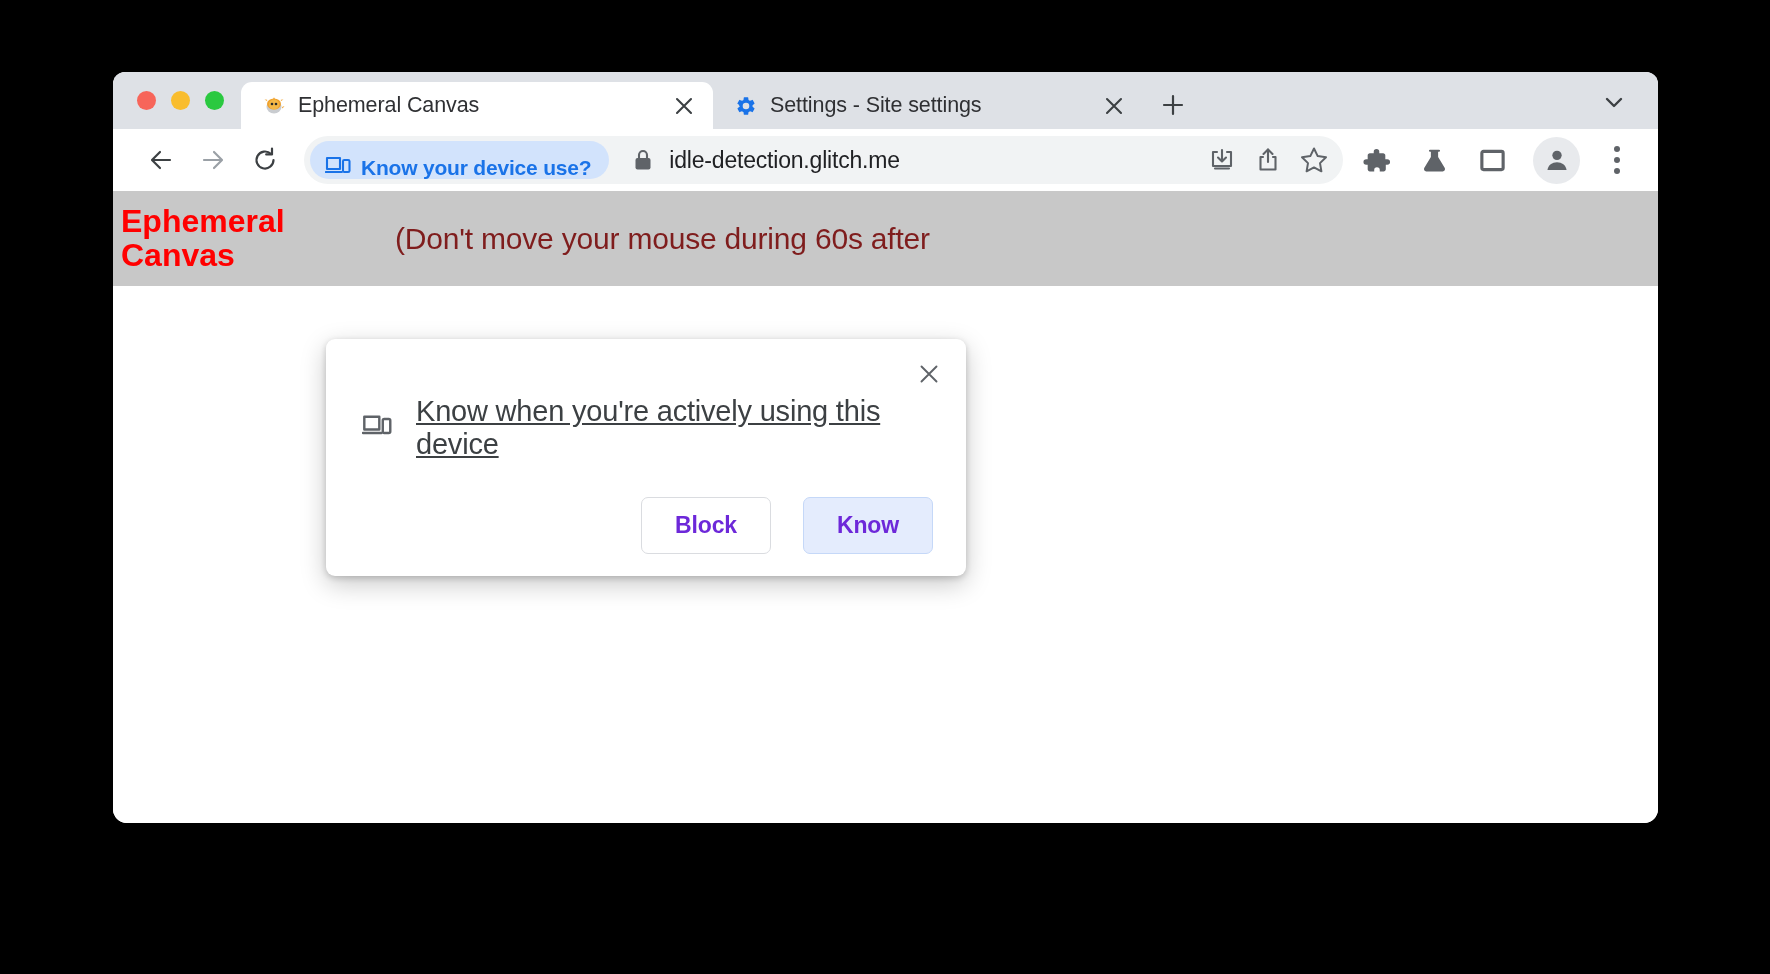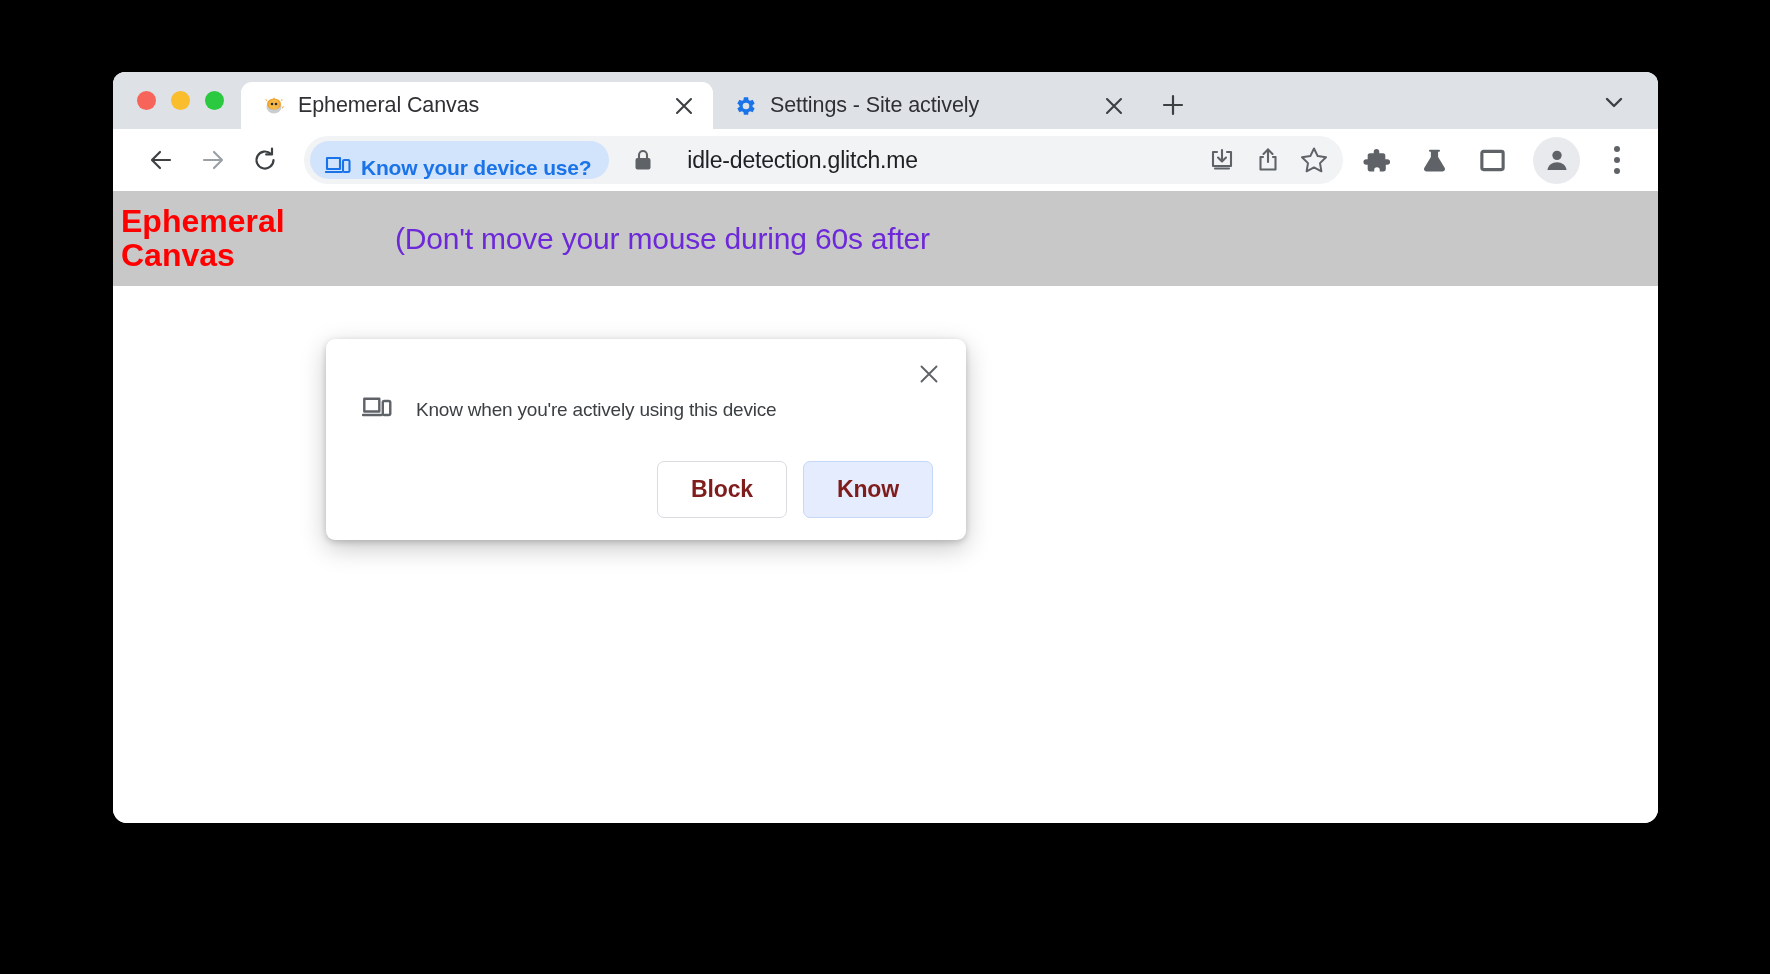--- a/index.html
+++ b/index.html
@@ -156,21 +156,21 @@
     margin-left: 17px;
     flex: 0 0 auto;
   }
 
   .omnibox-url {
     font-size: 23px;
     color: #202124;
     white-space: nowrap;
     overflow: hidden;
     text-overflow: ellipsis;
-    margin-left: 27px;
+    margin-left: 9px;
     flex: 1 1 auto;
     letter-spacing: -0.2px;
   }
 
   .omnibox-icon {
     width: 46px; height: 46px;
     display: flex; align-items: center; justify-content: center;
     flex: 0 0 auto;
     border-radius: 50%;
   }
@@ -227,21 +227,21 @@
     font-size: 32px;
     line-height: 1.06;
     width: 282px;
     padding-left: 8px;
     flex: 0 0 auto;
     font-family: "Liberation Sans", sans-serif;
   }
 
   #page-subtext {
     font-size: 30px;
-    color: #6d28d9;
+    color: #7f1d1d;
     white-space: nowrap;
     flex: 1 1 auto;
     letter-spacing: -0.2px;
   }
 
   
   #permission-dialog {
     position: absolute;
     left: 213px;
     top: 148px;
@@ -270,45 +270,47 @@
     letter-spacing: -0.2px;
   }
 
   #dialog-permission-row {
     display: flex;
     align-items: center;
     gap: 24px;
     padding: 30px 33px 0 36px;
   }
   #dialog-permission-label {
-    font-size: 19px;
+    font-size: 29px;
     color: #3c4043;
     letter-spacing: -0.2px;
+    text-decoration: underline;
   }
 
   #dialog-actions {
     display: flex;
     justify-content: flex-end;
     gap: 16px;
     padding: 36px 33px 0 0;
   }
 
   .dialog-btn {
     min-width: 130px;
     height: 57px;
     border-radius: 7px;
     font-size: 23px;
     font-weight: bold;
     font-family: "Liberation Sans", sans-serif;
-    color: #7f1d1d;
+    color: #6d28d9;
     display: flex;
     align-items: center;
     justify-content: center;
     padding: 4px 26px;
     letter-spacing: -0.1px;
+    margin-left: 16px;
   }
   #block-button {
     background: #ffffff;
     border: 1px solid #dadce0;
   }
   #allow-button {
     background: #e4ecfd;
     border: 1px solid #c5d8f8;
   }
 </style>
@@ -346,21 +348,21 @@
         </svg>
       </span>
     </div>
 
     <div class="tab inactive">
       <span class="tab-favicon">
         <svg width="22" height="22" viewBox="0 0 24 24">
           <path fill="#1a73e8" d="M19.14 12.94c.04-.3.06-.61.06-.94s-.02-.64-.07-.94l2.03-1.58a.49.49 0 0 0 .12-.61l-1.92-3.32a.49.49 0 0 0-.59-.22l-2.39.96a7.03 7.03 0 0 0-1.62-.94l-.36-2.54a.48.48 0 0 0-.48-.41h-3.84a.48.48 0 0 0-.47.41l-.36 2.54c-.59.24-1.13.56-1.62.94l-2.39-.96a.48.48 0 0 0-.59.22L2.74 8.87c-.12.21-.8.47.12.61l2.03 1.58c-.5.3-.9.63-.09.94s.2.64.07.94l-2.03 1.58a.49.49 0 0 0-.12.61l1.92 3.32c.12.22.37.29.59.22l2.39-.96c.5.38 1.03.7 1.62.94l.36 2.54c.5.24.24.41.48.41h3.84c.24 0 .44-.17.47-.41l.36-2.54c.59-.24 1.13-.56 1.62-.94l2.39.96c.22.08.47 0 .59-.22l1.92-3.32a.49.49 0 0 0-.12-.61l-2.01-1.58zM12 15.6A3.6 3.6 0 1 1 12 8.4a3.6 3.6 0 0 1 0 7.2z"></path>
         </svg>
       </span>
-      <span class="tab-title">Settings - Site actively</span>
+      <span class="tab-title">Settings - Site settings</span>
       <span class="tab-close">
         <svg width="22" height="22" viewBox="0 0 22 22">
           <path d="M4 4 L18 18 M18 4 L4 18" stroke="#3c4043" stroke-width="2.1" stroke-linecap="round"></path>
         </svg>
       </span>
     </div>
 
     <div class="new-tab-btn">
       <svg width="26" height="26" viewBox="0 0 26 26">
         <path d="M13 4 V22 M4 13 H22" stroke="#3c4043" stroke-width="2.2" stroke-linecap="round"></path>

